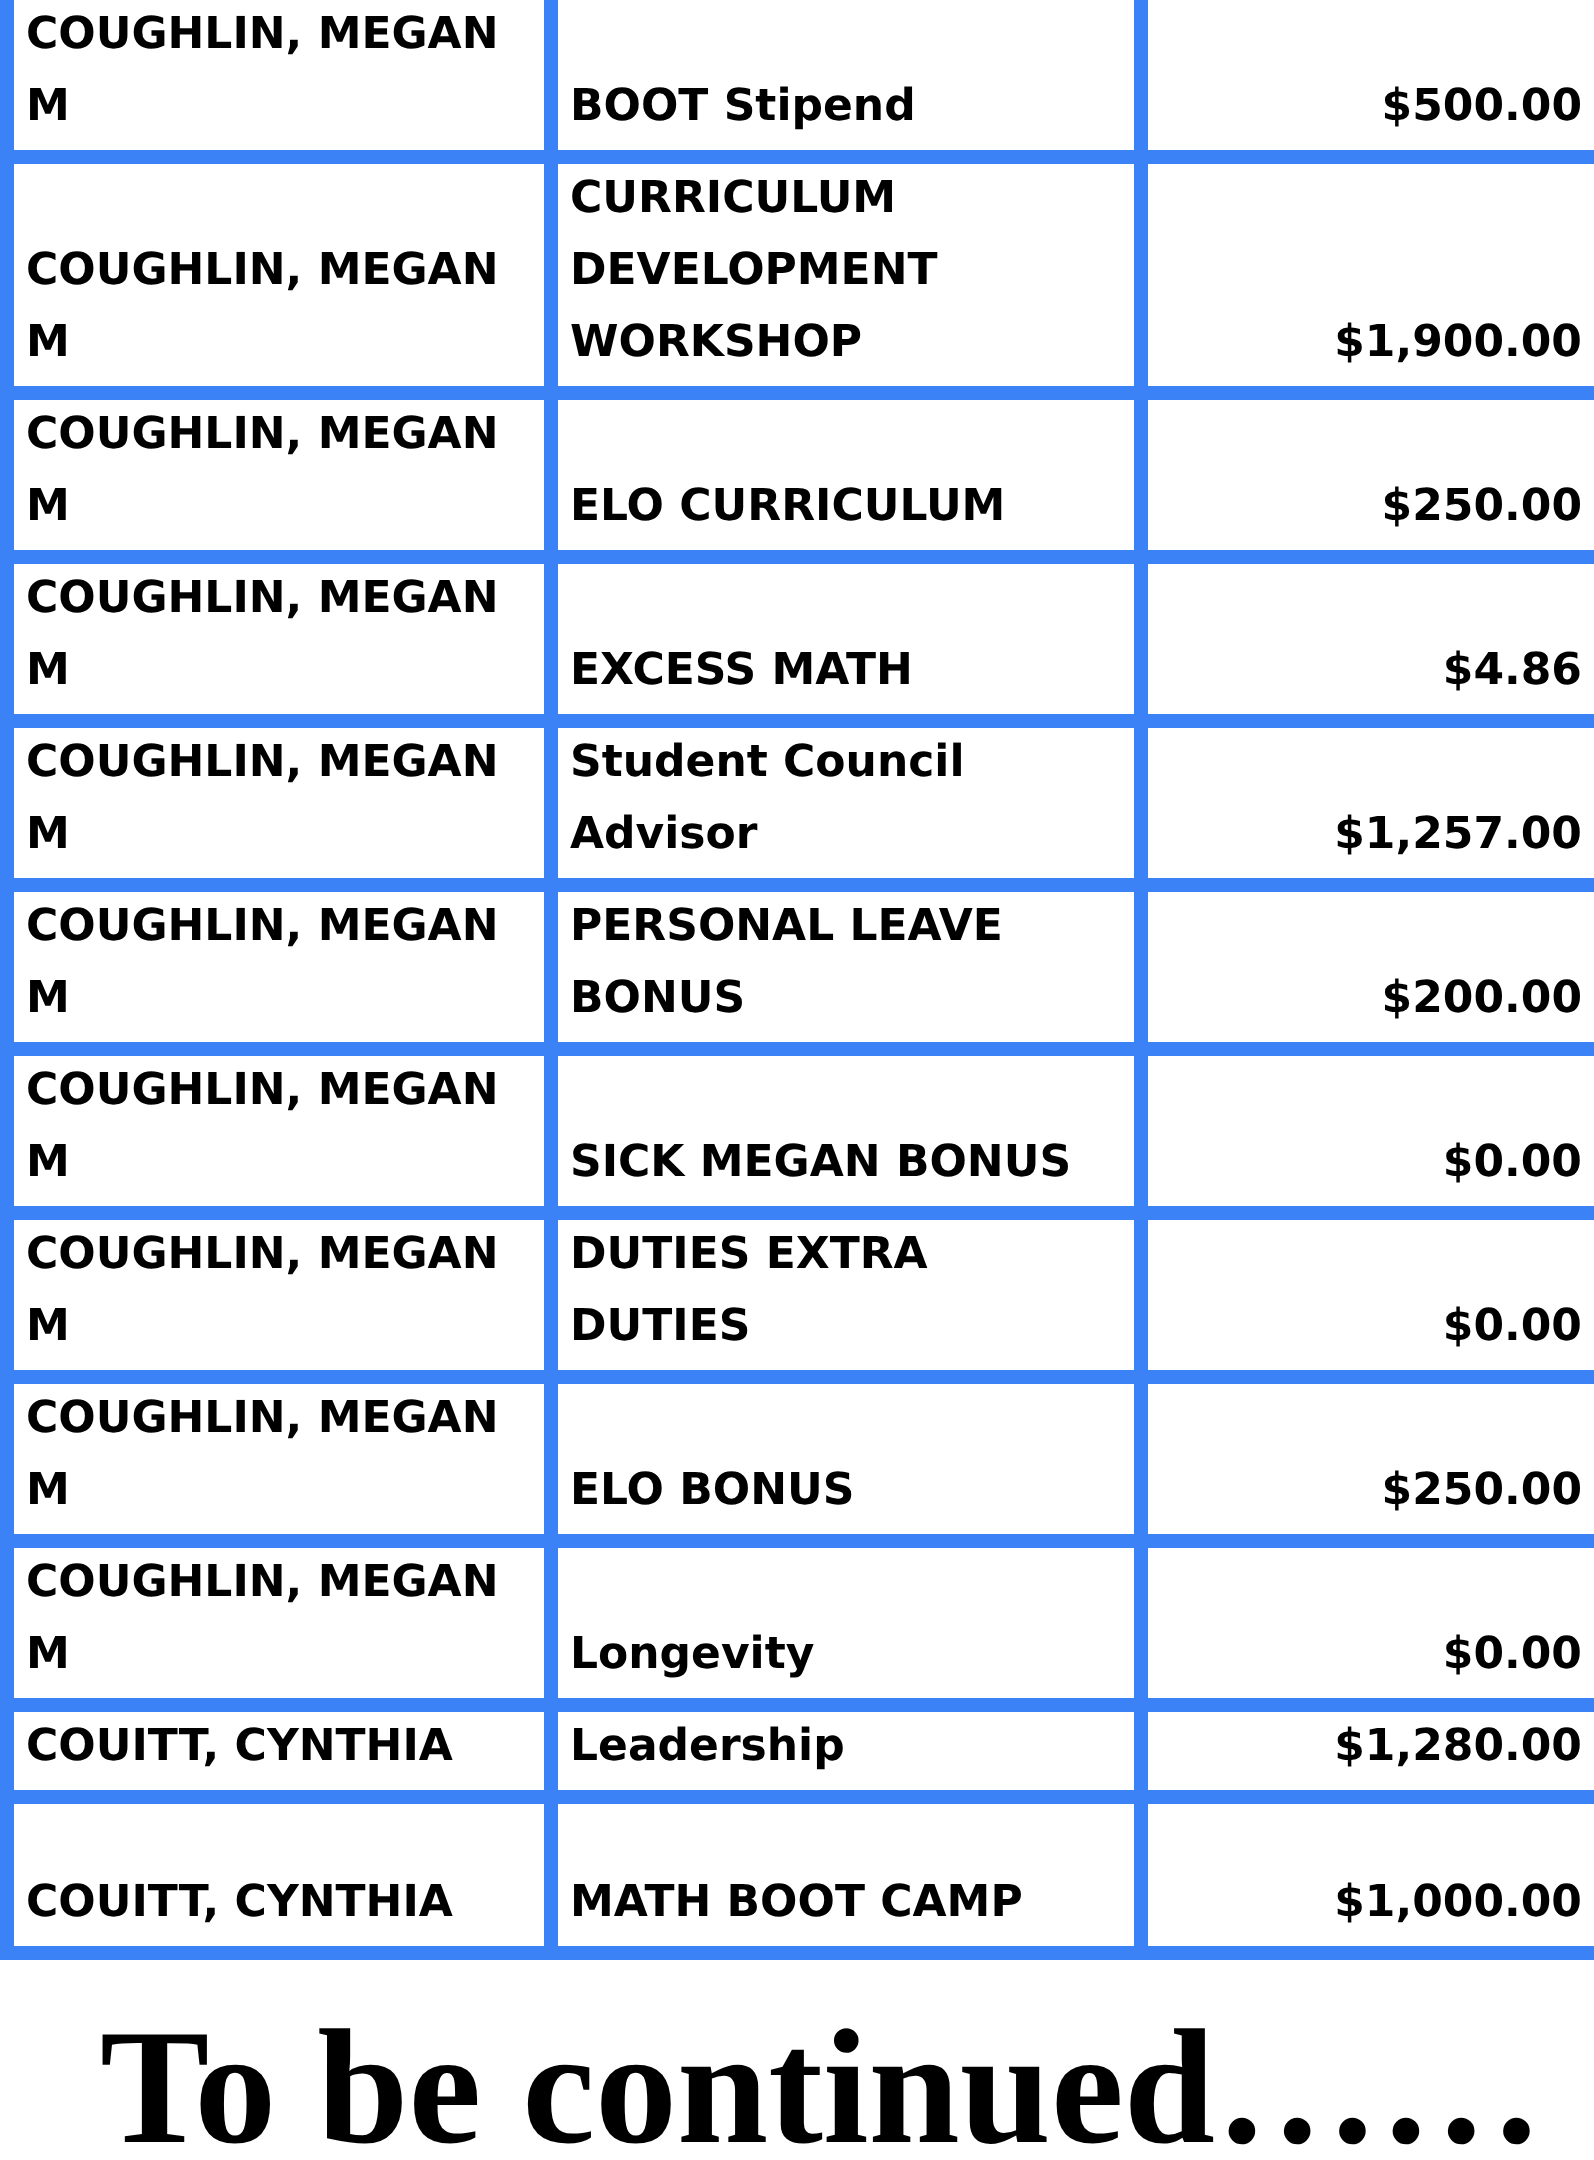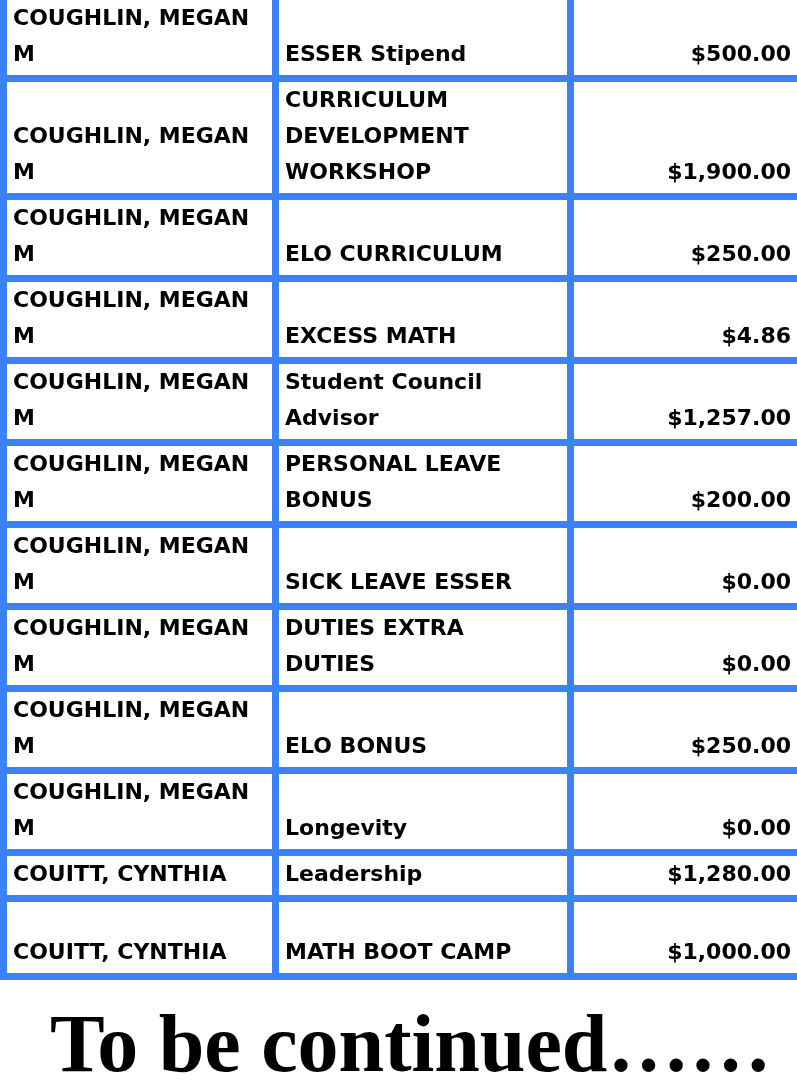--- a/index.html
+++ b/index.html
@@ -51,21 +51,21 @@
 </style>
 </head>
 <body>
 
 <div class="page">
 
   <table class="stipend-table">
     <tbody>
         <tr style="height: 72px;">
           <td class="col-name">COUGHLIN, MEGAN M</td>
-          <td class="col-item">ESSER Stipend</td>
+          <td class="col-item">BOOT Stipend</td>
           <td class="col-amount">$500.00</td>
         </tr>
         <tr style="height: 112px;">
           <td class="col-name">COUGHLIN, MEGAN M</td>
           <td class="col-item">CURRICULUM DEVELOPMENT WORKSHOP</td>
           <td class="col-amount">$1,900.00</td>
         </tr>
         <tr style="height: 75px;">
           <td class="col-name">COUGHLIN, MEGAN M</td>
           <td class="col-item">ELO CURRICULUM</td>
@@ -81,21 +81,21 @@
           <td class="col-item">Student Council Advisor</td>
           <td class="col-amount">$1,257.00</td>
         </tr>
         <tr style="height: 75px;">
           <td class="col-name">COUGHLIN, MEGAN M</td>
           <td class="col-item">PERSONAL LEAVE BONUS</td>
           <td class="col-amount">$200.00</td>
         </tr>
         <tr style="height: 75px;">
           <td class="col-name">COUGHLIN, MEGAN M</td>
-          <td class="col-item">SICK LEAVE ESSER</td>
+          <td class="col-item">SICK MEGAN BONUS</td>
           <td class="col-amount">$0.00</td>
         </tr>
         <tr style="height: 75px;">
           <td class="col-name">COUGHLIN, MEGAN M</td>
           <td class="col-item">DUTIES EXTRA DUTIES</td>
           <td class="col-amount">$0.00</td>
         </tr>
         <tr style="height: 75px;">
           <td class="col-name">COUGHLIN, MEGAN M</td>
           <td class="col-item">ELO BONUS</td>

